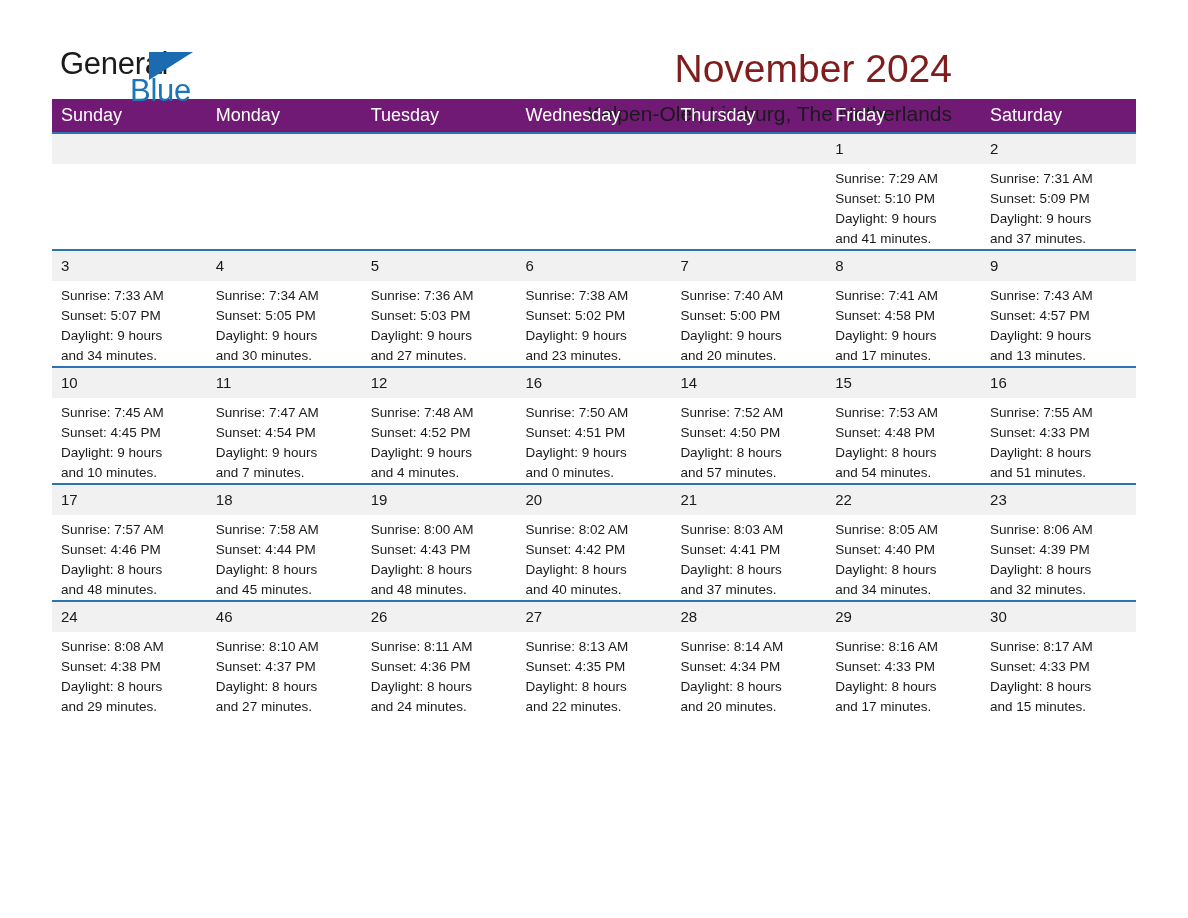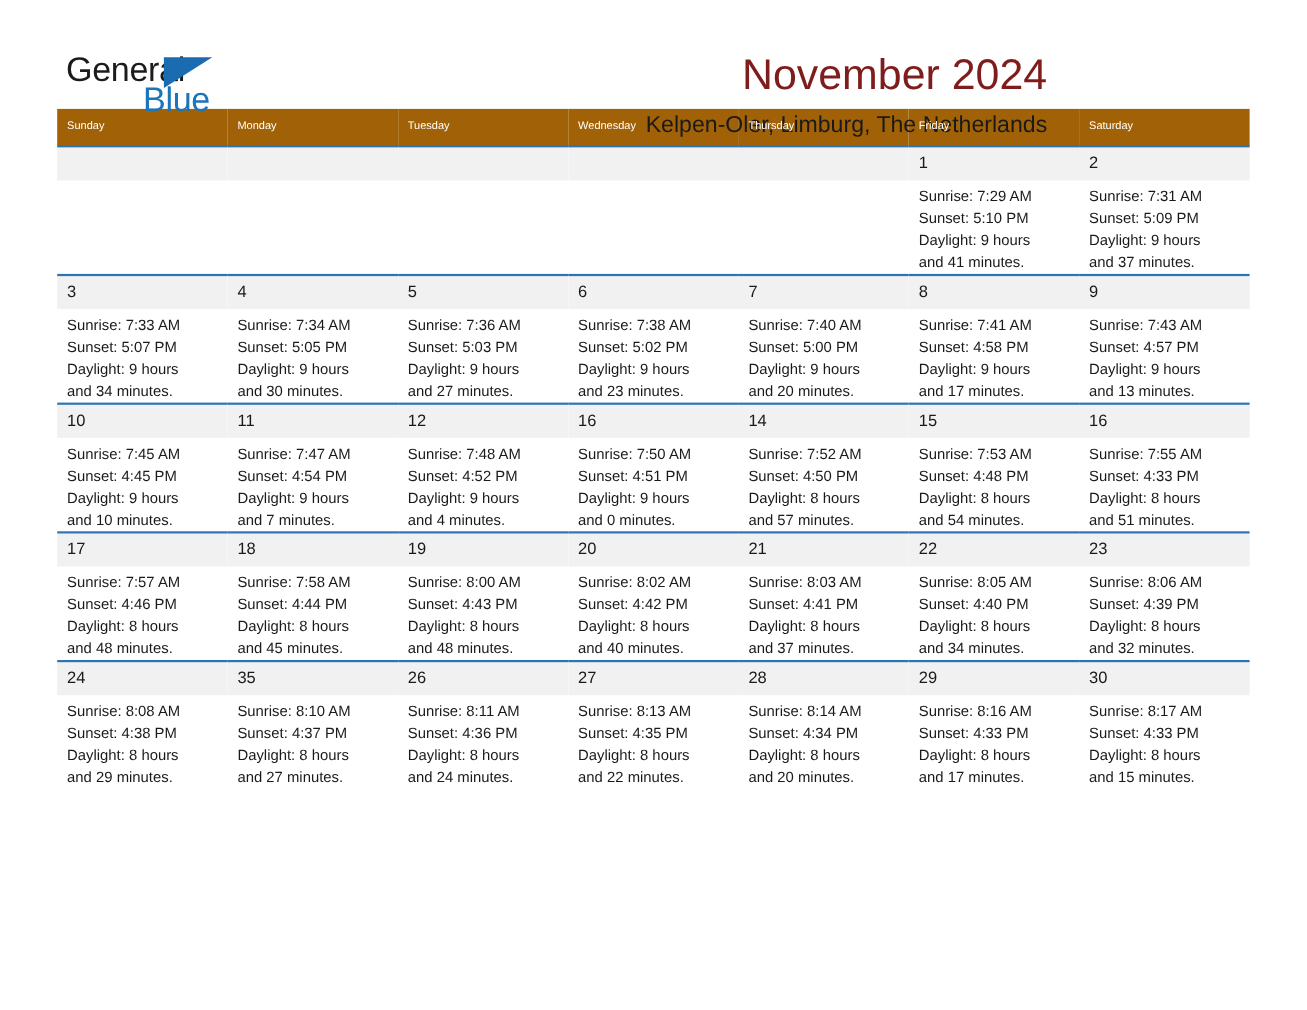--- a/index.html
+++ b/index.html
@@ -90,24 +90,24 @@
   }
 
   
   .calendar {
     margin-top: 7px;
     width: 1084px;
     border-collapse: collapse;
     table-layout: fixed;
   }
   .calendar th {
-    background: #a16207;
+    background: #701a75;
     color: #ffffff;
     font-weight: 400;
-    font-size: 10px;
+    font-size: 18px;
     line-height: 18px;
     text-align: left;
     padding: 7px 0 8px 9px;
     border: none;
   }
   .calendar td {
     vertical-align: top;
     padding: 0;
     border: none;
     border-top: 2px solid #2e74b5;
@@ -431,21 +431,21 @@
           <td class="day-cell">
             <div class="daynum">24</div>
             <div class="cell-body">
               <div>Sunrise: 8:08 AM</div>
               <div>Sunset: 4:38 PM</div>
               <div>Daylight: 8 hours</div>
               <div>and 29 minutes.</div>
             </div>
           </td>
           <td class="day-cell">
-            <div class="daynum">35</div>
+            <div class="daynum">46</div>
             <div class="cell-body">
               <div>Sunrise: 8:10 AM</div>
               <div>Sunset: 4:37 PM</div>
               <div>Daylight: 8 hours</div>
               <div>and 27 minutes.</div>
             </div>
           </td>
           <td class="day-cell">
             <div class="daynum">26</div>
             <div class="cell-body">

